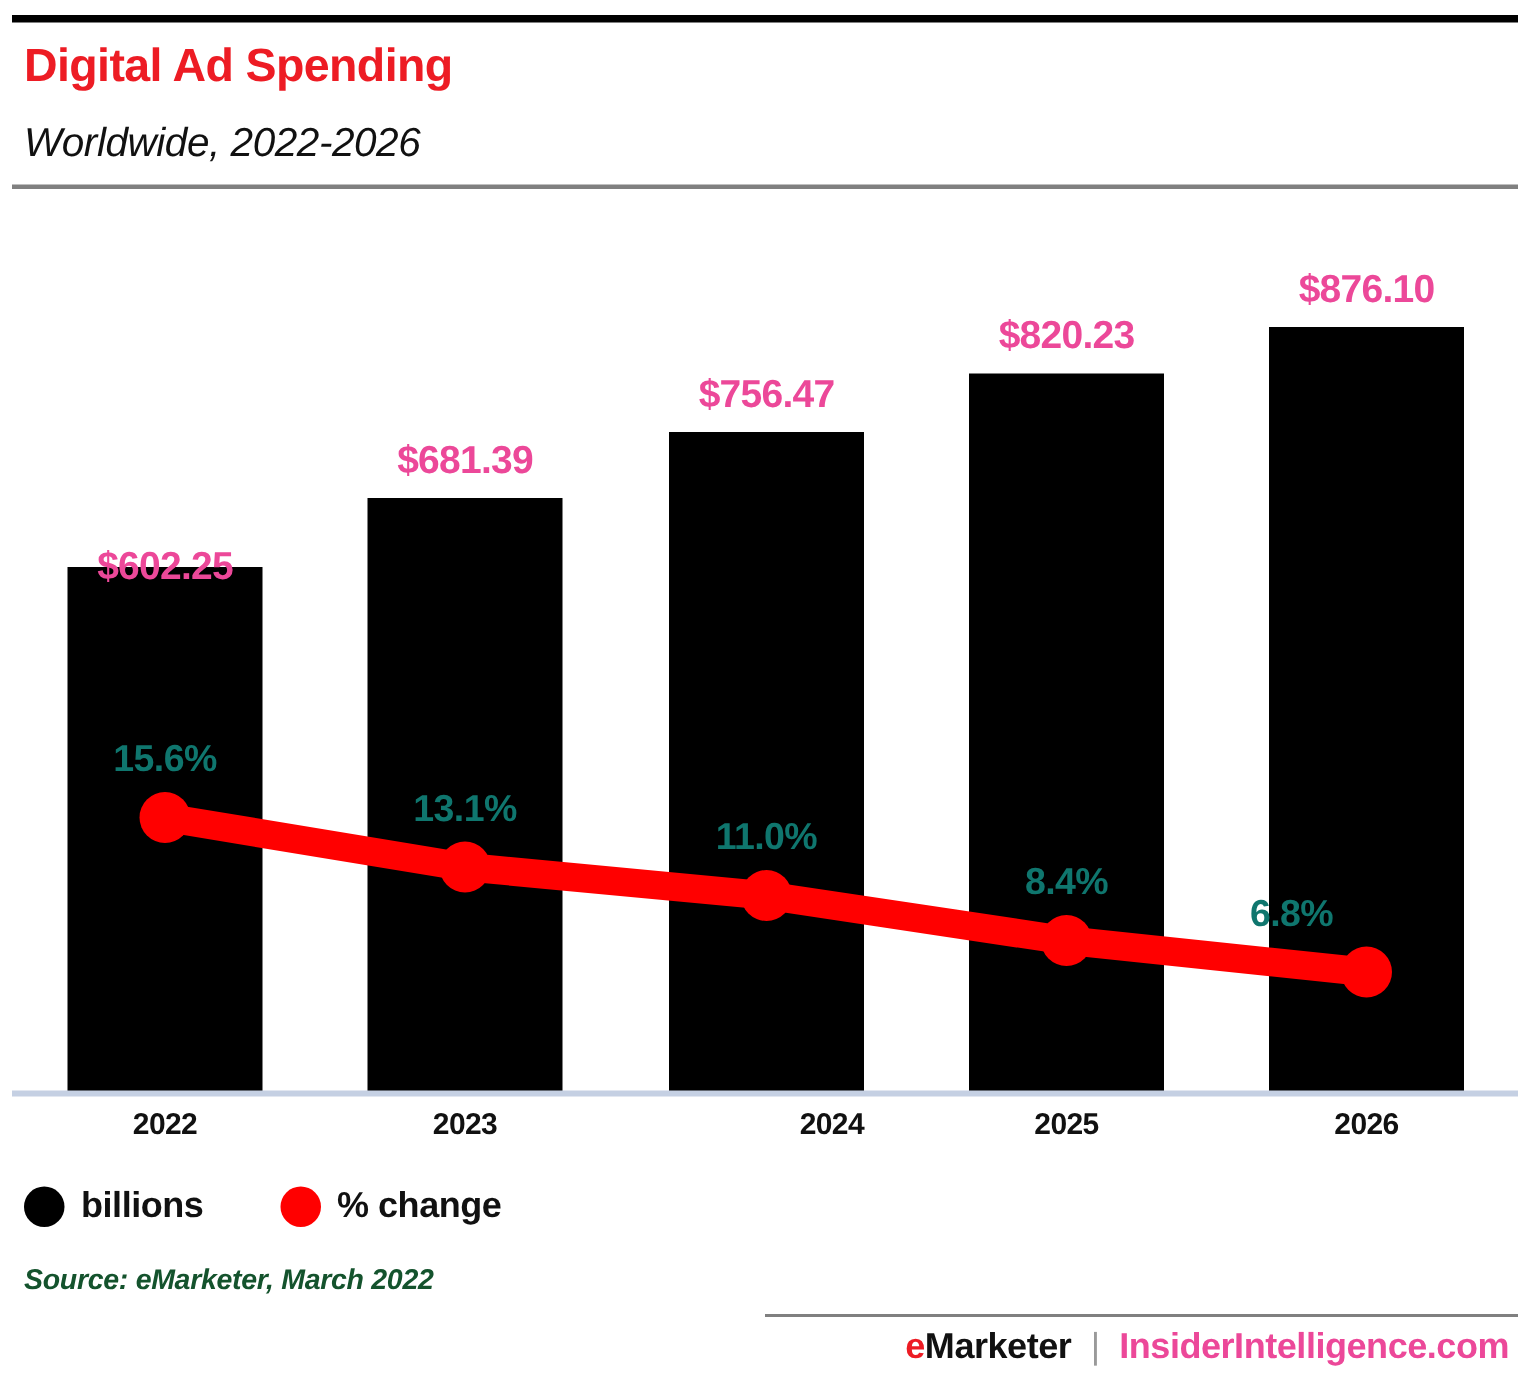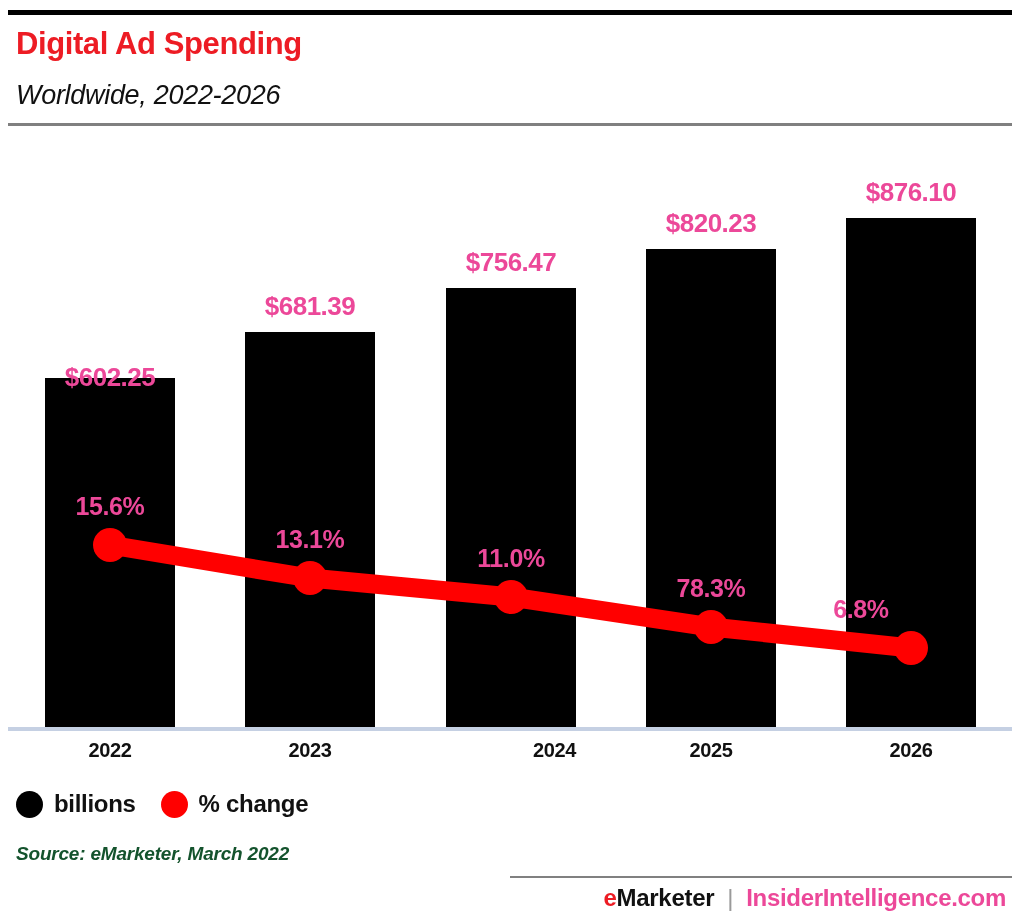--- a/index.html
+++ b/index.html
@@ -74,21 +74,21 @@
     font-weight: bold;
     color: #ec4899;
     text-align: center;
     letter-spacing: -0.5px;
     white-space: nowrap;
   }
   .pct-label {
     position: absolute;
     font-size: 25px;
     font-weight: bold;
-    color: #ec4899;
+    color: #0f766e;
     text-align: center;
     letter-spacing: -0.4px;
     white-space: nowrap;
   }
   .axis-line {
     position: absolute;
     left: 8px;
     top: 727px;
     width: 1004px;
     height: 4px;
@@ -113,21 +113,21 @@
     pointer-events: none;
   }
 
   
   .legend {
     position: absolute;
     left: 16px;
     top: 790px;
     display: flex;
     align-items: center;
-    gap: 25px;
+    gap: 51px;
   }
   .legend-item {
     display: flex;
     align-items: center;
     gap: 11px;
   }
   .legend-dot {
     width: 27px;
     height: 27px;
     border-radius: 50%;
@@ -207,21 +207,21 @@
         <circle cx="310" cy="578" r="17" fill="#FF0000"></circle>
         <circle cx="511" cy="597" r="17" fill="#FF0000"></circle>
         <circle cx="711" cy="627" r="17" fill="#FF0000"></circle>
         <circle cx="911" cy="648" r="17" fill="#FF0000"></circle>
       </g>
   </svg>
 
   <div class="pct-label" style="left: 45px; width: 130px; top: 492px;">15.6%</div>
   <div class="pct-label" style="left: 245px; width: 130px; top: 525px;">13.1%</div>
   <div class="pct-label" style="left: 446px; width: 130px; top: 544px;">11.0%</div>
-  <div class="pct-label" style="left: 646px; width: 130px; top: 574px;">78.3%</div>
+  <div class="pct-label" style="left: 646px; width: 130px; top: 574px;">8.4%</div>
   <div class="pct-label" style="left: 796px; width: 130px; top: 595px;">6.8%</div>
 
   <div class="axis-line"></div>
 
   <div class="tick-label" style="left: 45px; width: 130px;">2022</div>
   <div class="tick-label" style="left: 245px; width: 130px;">2023</div>
   <div class="tick-label" style="left: 446px; width: 130px; text-align: right;">2024</div>
   <div class="tick-label" style="left: 646px; width: 130px;">2025</div>
   <div class="tick-label" style="left: 846px; width: 130px;">2026</div>
 </div>

